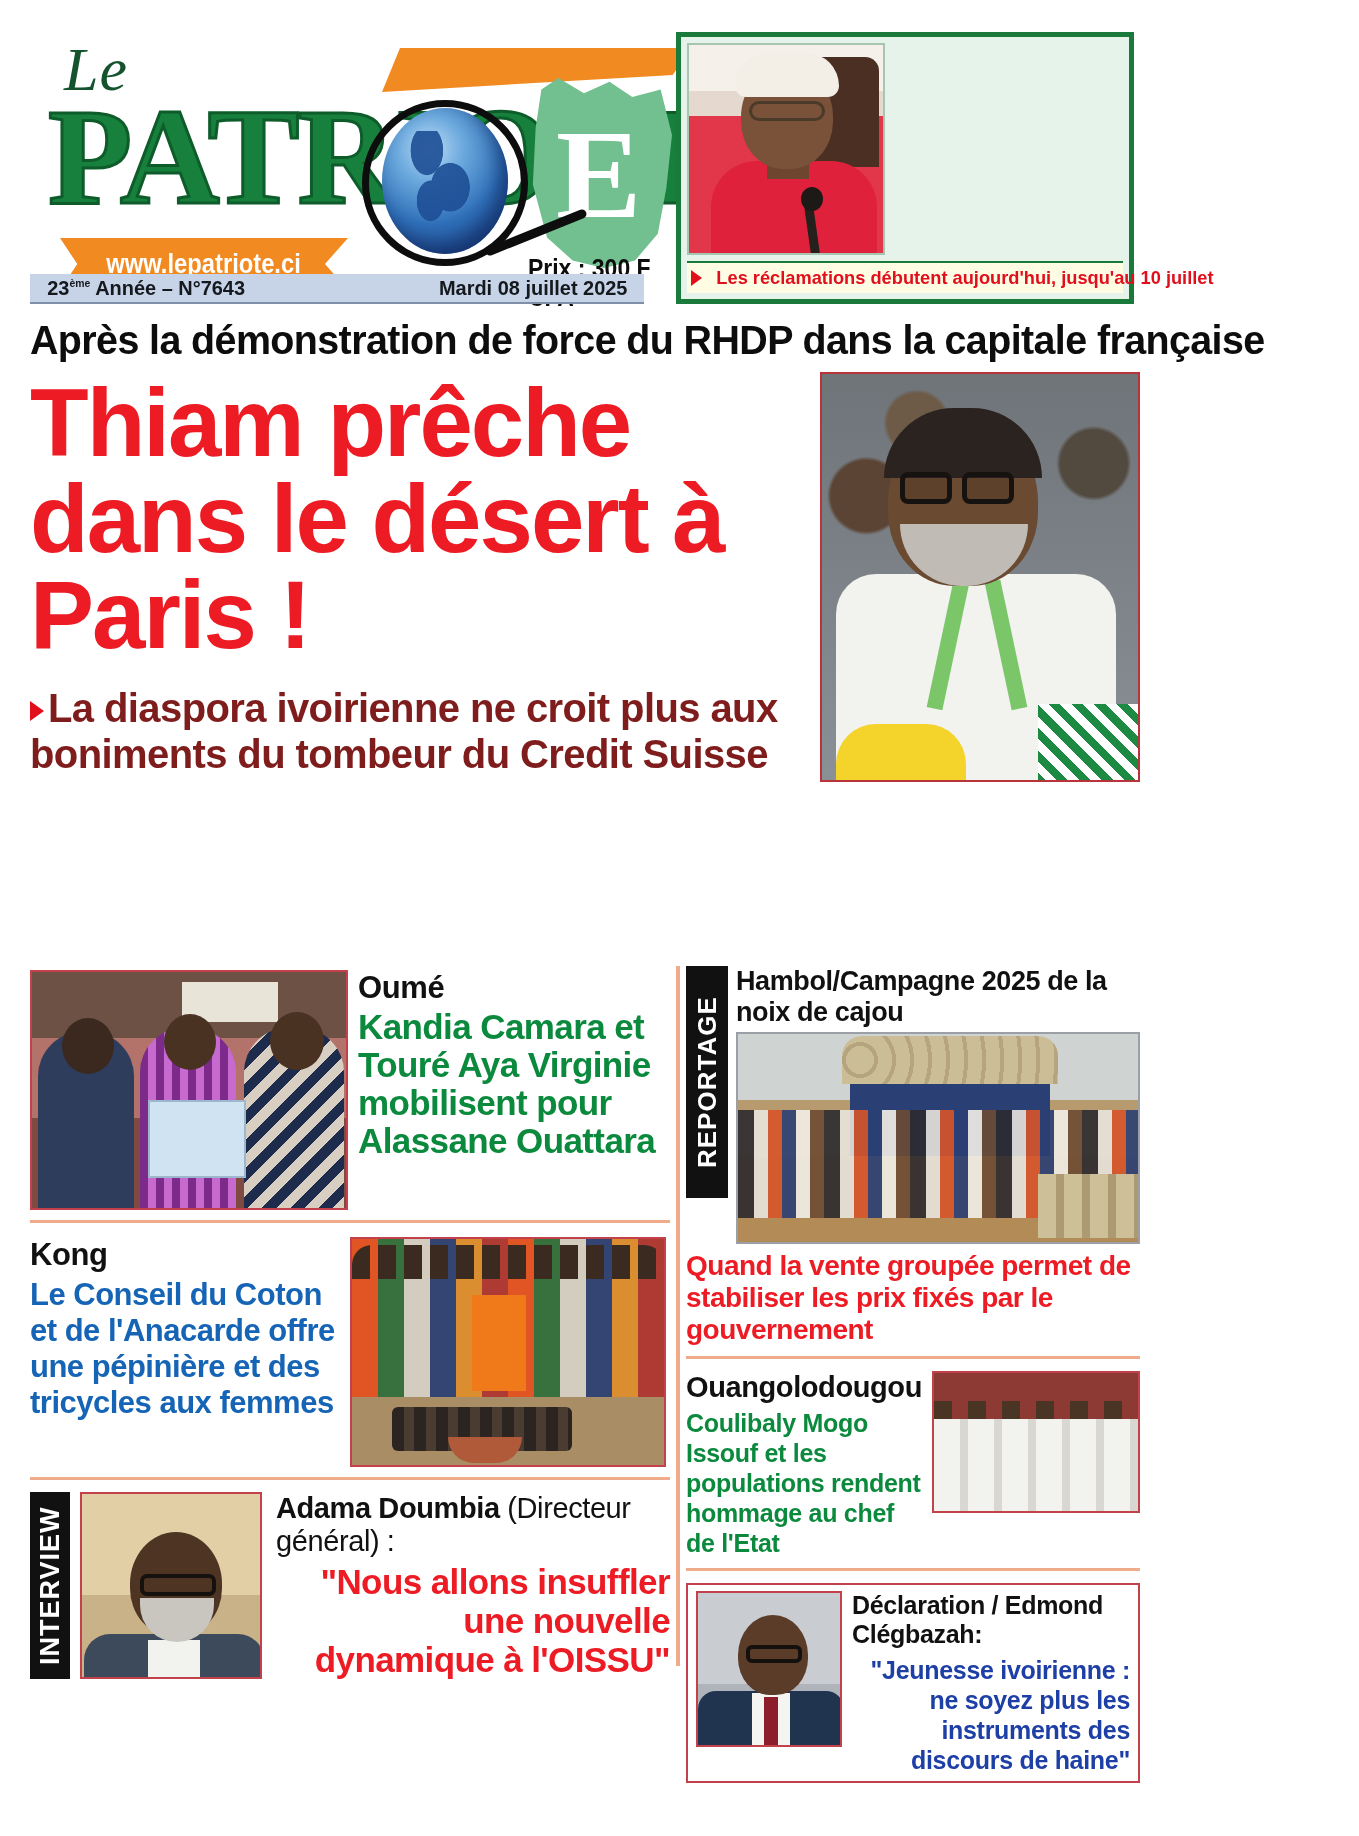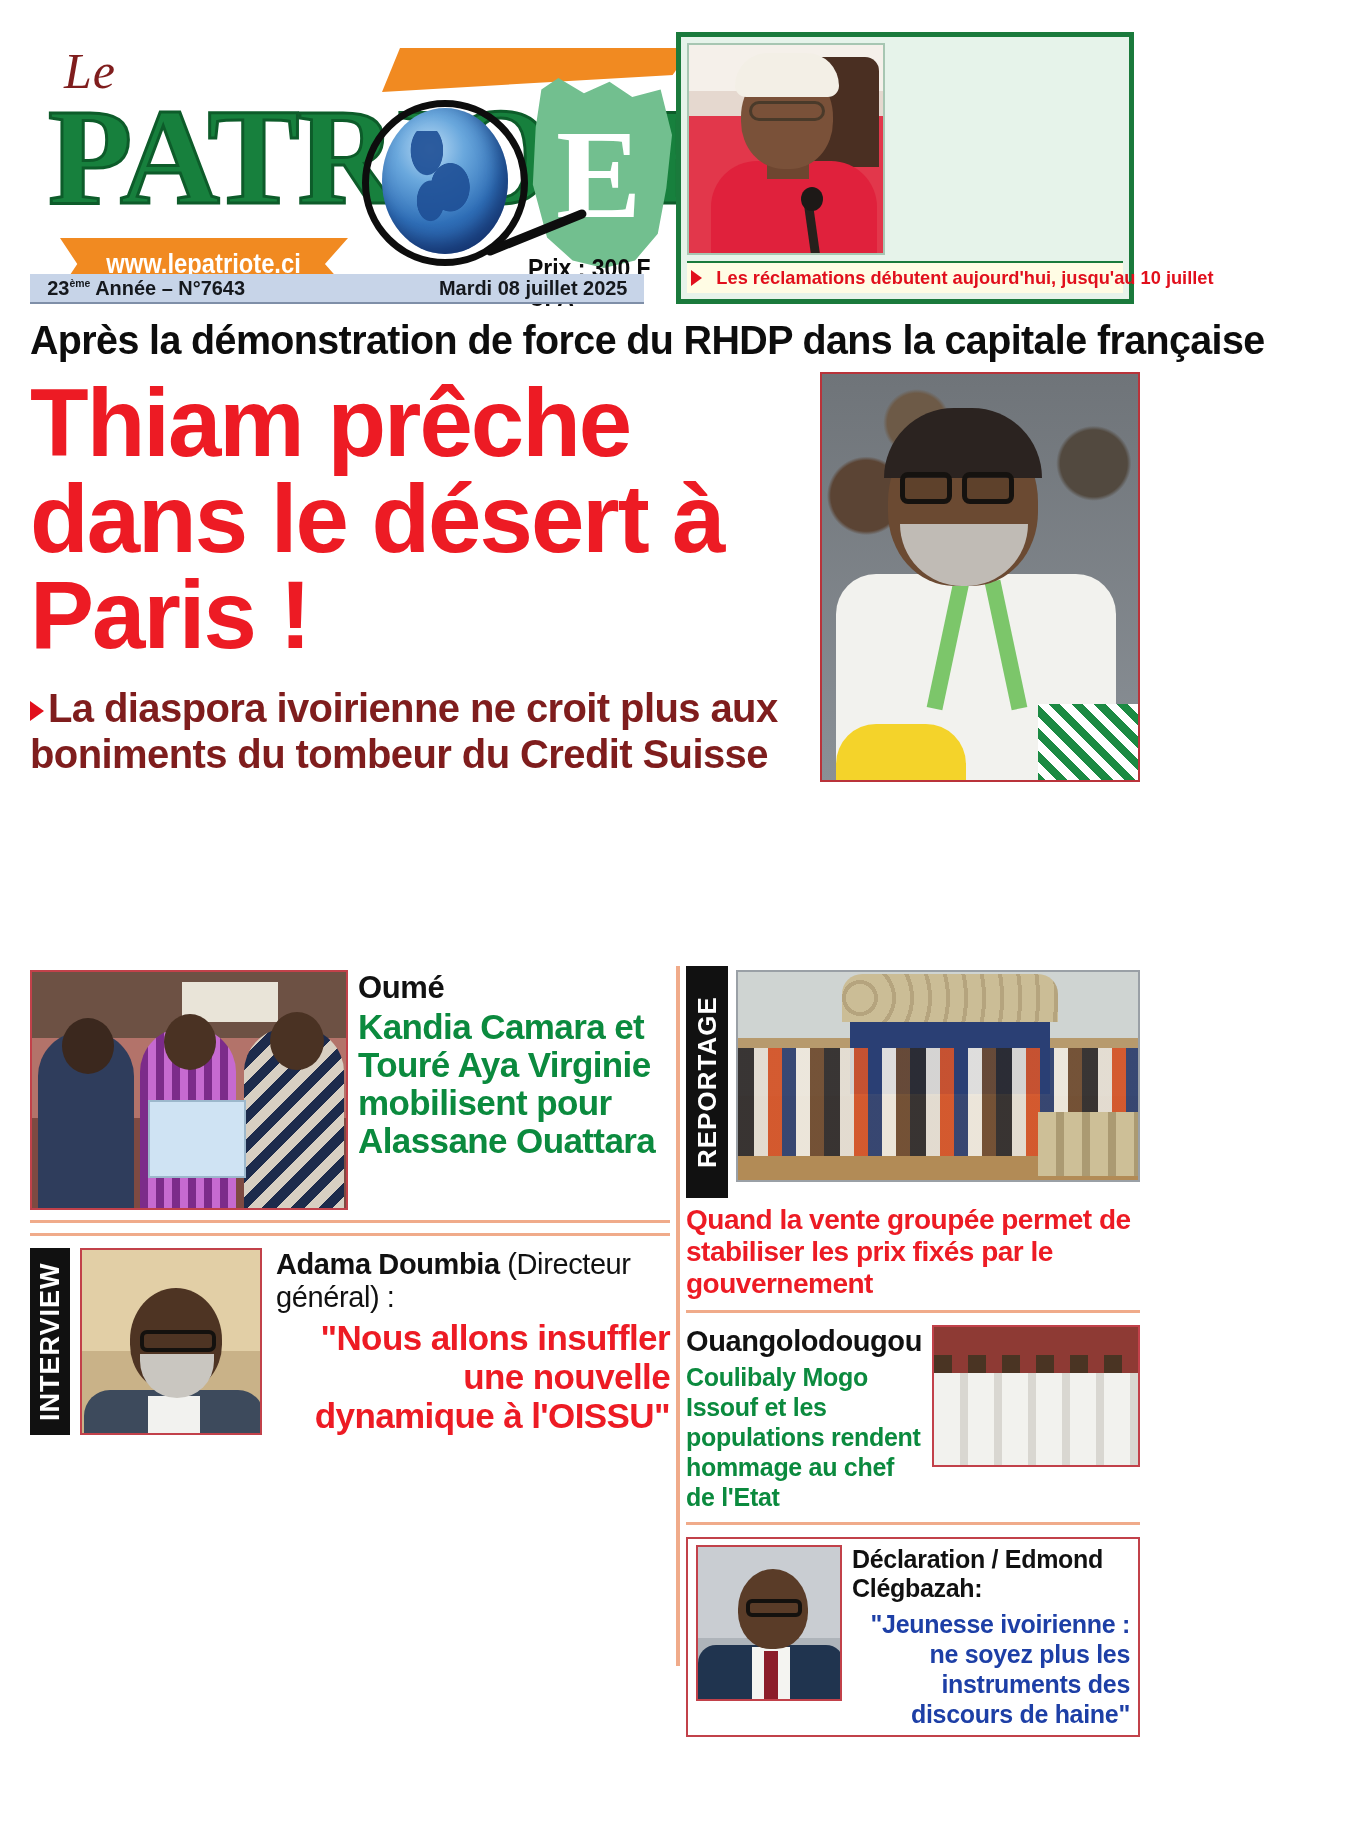--- a/index.html
+++ b/index.html
@@ -9,23 +9,23 @@
     font-family: "Liberation Sans", sans-serif;
     overflow: hidden;
   }
   .page { position: relative; width: 1359px; height: 1836px; background:#fff; padding: 0; }
 
   
   .masthead { position:relative; height: 312px; }
   .logo-zone { position:absolute; left:30px; top:22px; width:640px; height:270px; }
 
   .le-word {
-    position:absolute; left:34px; top:20px;
+    position:absolute; left:34px; top:12px;
     font-family:"Liberation Serif", serif; font-style:italic;
-    font-size:50px; color:#7f1d1d; letter-spacing:1px;
+    font-size:62px; color:#14532d; letter-spacing:1px;
   }
   .patriote-row {
     position:absolute; left:18px; top:66px; width:640px; height:150px;
   }
   .patriote-text {
     font-family:"Liberation Serif", serif;
     font-weight:bold; font-size:138px; line-height:138px;
     color:#17803d; -webkit-text-stroke: 3px #0d5c2a;
     letter-spacing:-2px; white-space:nowrap;
   }
@@ -433,20 +433,34 @@
           <div class="op-gift"></div>
         </div>
         <div class="oume-text">
           <div class="kicker-black">Oumé</div>
           <div class="green-head">Kandia Camara et Touré Aya Virginie mobilisent pour Alassane Ouattara</div>
         </div>
       </div>
 
       <div class="rule-h" style="margin-top:10px"></div>
 
+      <div class="kong">
+        <div class="kong-text">
+          <div class="kicker-black">Kong</div>
+          <div class="blue-head">Le Conseil du Coton et de l'Anacarde offre une pépinière et des tricycles aux femmes</div>
+        </div>
+        <div class="kong-photo">
+          <div class="kp-row"></div>
+          <div class="kp-heads"></div>
+          <div class="kp-vest"></div>
+          <div class="kp-ground"></div>
+          <div class="kp-pots"></div>
+          <div class="kp-bowl"></div>
+        </div>
+      </div>
 
       <div class="rule-h" style="margin-top:10px"></div>
 
       <div class="interview">
         <div class="iv-tab">INTERVIEW</div>
         <div class="iv-photo">
           <div class="ivp-suit"></div>
           <div class="ivp-shirt"></div>
           <div class="ivp-head"></div>
           <div class="ivp-glass"></div>
@@ -460,20 +474,21 @@
           <div class="iv-quote">"Nous allons insuffler une nouvelle dynamique à l'OISSU"</div>
         </div>
       </div>
     </div>
 
     <div class="col-right">
 
       <div class="rep">
         <div class="rep-tab">REPORTAGE</div>
         <div class="rep-main">
+          <div class="rep-kicker">Hambol/Campagne 2025 de la noix de cajou</div>
           <div class="rep-photo">
             <div class="rp-sky"></div>
             <div class="rp-truck"></div>
             <div class="rp-sacks"></div>
             <div class="rp-ground"></div>
             <div class="rp-people"></div>
             <div class="rp-bags"></div>
           </div>
         </div>
       </div>

